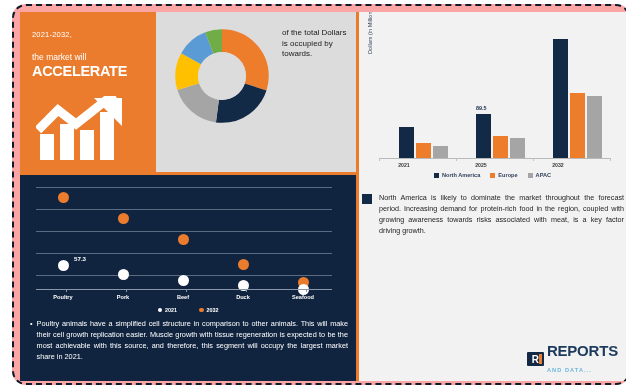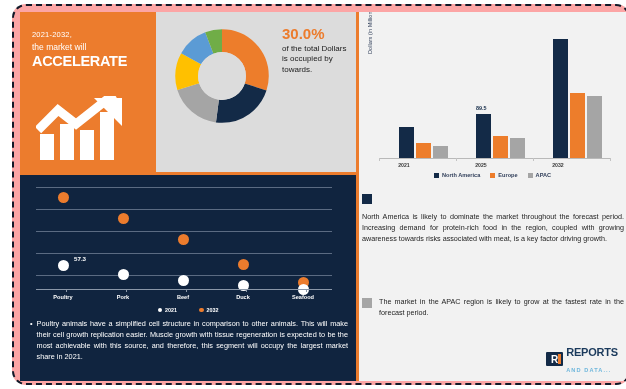--- a/index.html
+++ b/index.html
@@ -26,21 +26,21 @@
 
   
   #orange-panel {
     position: absolute; left: 0px; top: 0px;
     width: 136px; height: 160px;
     background: #ec7c2d;
     color: #ffffff;
   }
   .cagr-lines { position: absolute; left: 12px; top: 18px; width: 120px; }
   .cagr-l1 { font-size: 7.5px; letter-spacing: .2px; }
-  .cagr-l2 { font-size: 8.5px; margin-top: 3px; }
+  .cagr-l2 { font-size: 8.5px; margin-top: 13px; }
   .cagr-l3 { font-size: 14.5px; font-weight: bold; letter-spacing: -.3px; margin-top: 1px; }
   .cagr-l4 { font-size: 8.5px; margin-top: 1px; }
   .cagr-l5 { font-size: 15px; font-weight: bold; margin-top: 0px; }
   #growth-icon { position: absolute; left: 16px; top: 84px; width: 112px; height: 66px; }
 
   
   #donut-block {
     position: absolute; left: 136px; top: 0px;
     width: 200px; height: 160px;
     background: #dcdcdc;
@@ -143,21 +143,21 @@
     display: flex; align-items: center; gap: 3px;
   }
   .logo-mark {
     width: 17px; height: 14px; background: #132a47;
     color: #ffffff; font-size: 10px; font-weight: bold;
     display: flex; align-items: center; justify-content: center;
     position: relative; border-radius: 1px;
   }
   .logo-bar { position: absolute; right: 2px; top: 2px; width: 3px; height: 10px; background: #ec7c2d; }
   .logo-words { line-height: 1; }
-  .logo-main { font-size: 11px; font-weight: bold; color: #1b3a5c; letter-spacing: -.2px; }
+  .logo-main { font-size: 15px; font-weight: bold; color: #1b3a5c; letter-spacing: -.2px; }
   .logo-sub { font-size: 5.6px; font-weight: bold; color: #6fb7dc; letter-spacing: 1.1px; }
 </style>
 </head>
 <body>
 
 <div id="frame">
   <div id="canvas">
 
     <div id="orange-panel">
       <div class="cagr-lines">
@@ -183,21 +183,20 @@
           <circle cx="50" cy="50" r="34" fill="none" stroke="#132a47" stroke-width="22" stroke-dasharray="47.00 166.63" stroke-dashoffset="-64.09"></circle>
           <circle cx="50" cy="50" r="34" fill="none" stroke="#a5a5a5" stroke-width="22" stroke-dasharray="38.45 175.18" stroke-dashoffset="-111.09"></circle>
           <circle cx="50" cy="50" r="34" fill="none" stroke="#ffc000" stroke-width="22" stroke-dasharray="27.77 185.86" stroke-dashoffset="-149.54"></circle>
           <circle cx="50" cy="50" r="34" fill="none" stroke="#5b9bd5" stroke-width="22" stroke-dasharray="23.50 190.13" stroke-dashoffset="-177.31"></circle>
           <circle cx="50" cy="50" r="34" fill="none" stroke="#70ad47" stroke-width="22" stroke-dasharray="12.82 200.81" stroke-dashoffset="-200.81"></circle>
         </g>
         <circle cx="50" cy="50" r="23" fill="#dcdcdc"></circle>
       </svg>
 
       <div id="donut-stat">
-        <div class="stat-pct">30.0%</div>
         <div class="stat-sub">
           <span>of the total Dollars</span><br>
           <span>is occupied by</span><br>
           <span>towards.</span>
         </div>
       </div>
 
     </div>
 
     <div id="h-divider-left"></div>
@@ -298,27 +297,23 @@
         </div>
       </div>
 
       <div id="dot-note">
         <span class="bullet">•</span>
         <span>Poultry animals have a simplified cell structure in comparison to other animals. This will make their cell growth replication easier. Muscle growth with tissue regeneration is expected to be the most achievable with this source, and therefore, this segment will occupy the largest market share in 2021.</span>
       </div>
     </div>
 
     <div id="bullets-panel">
-      <div class="bullet-row" style="top:4px;flex-direction:column;">
+      <div class="bullet-row" style="top:4px;">
         <span class="bullet-sq" style="background:#132a47;"></span>
         <span class="bullet-text">North America is likely to dominate the market throughout the forecast period. Increasing demand for protein-rich food in the region, coupled with growing awareness towards risks associated with meat, is a key factor driving growth.</span>
-      </div>
-      <div class="bullet-row" style="top:108px;">
-        <span class="bullet-sq" style="background:#a5a5a5;"></span>
-        <span class="bullet-text">The market in the APAC region is likely to grow at the fastest rate in the forecast period.</span>
       </div>
 
       <div id="logo">
         <span class="logo-mark">
           <span>R</span>
           <span class="logo-bar"></span>
         </span>
         <span class="logo-words">
           <span class="logo-main">REPORTS</span><br>
           <span class="logo-sub">AND DATA...</span>

